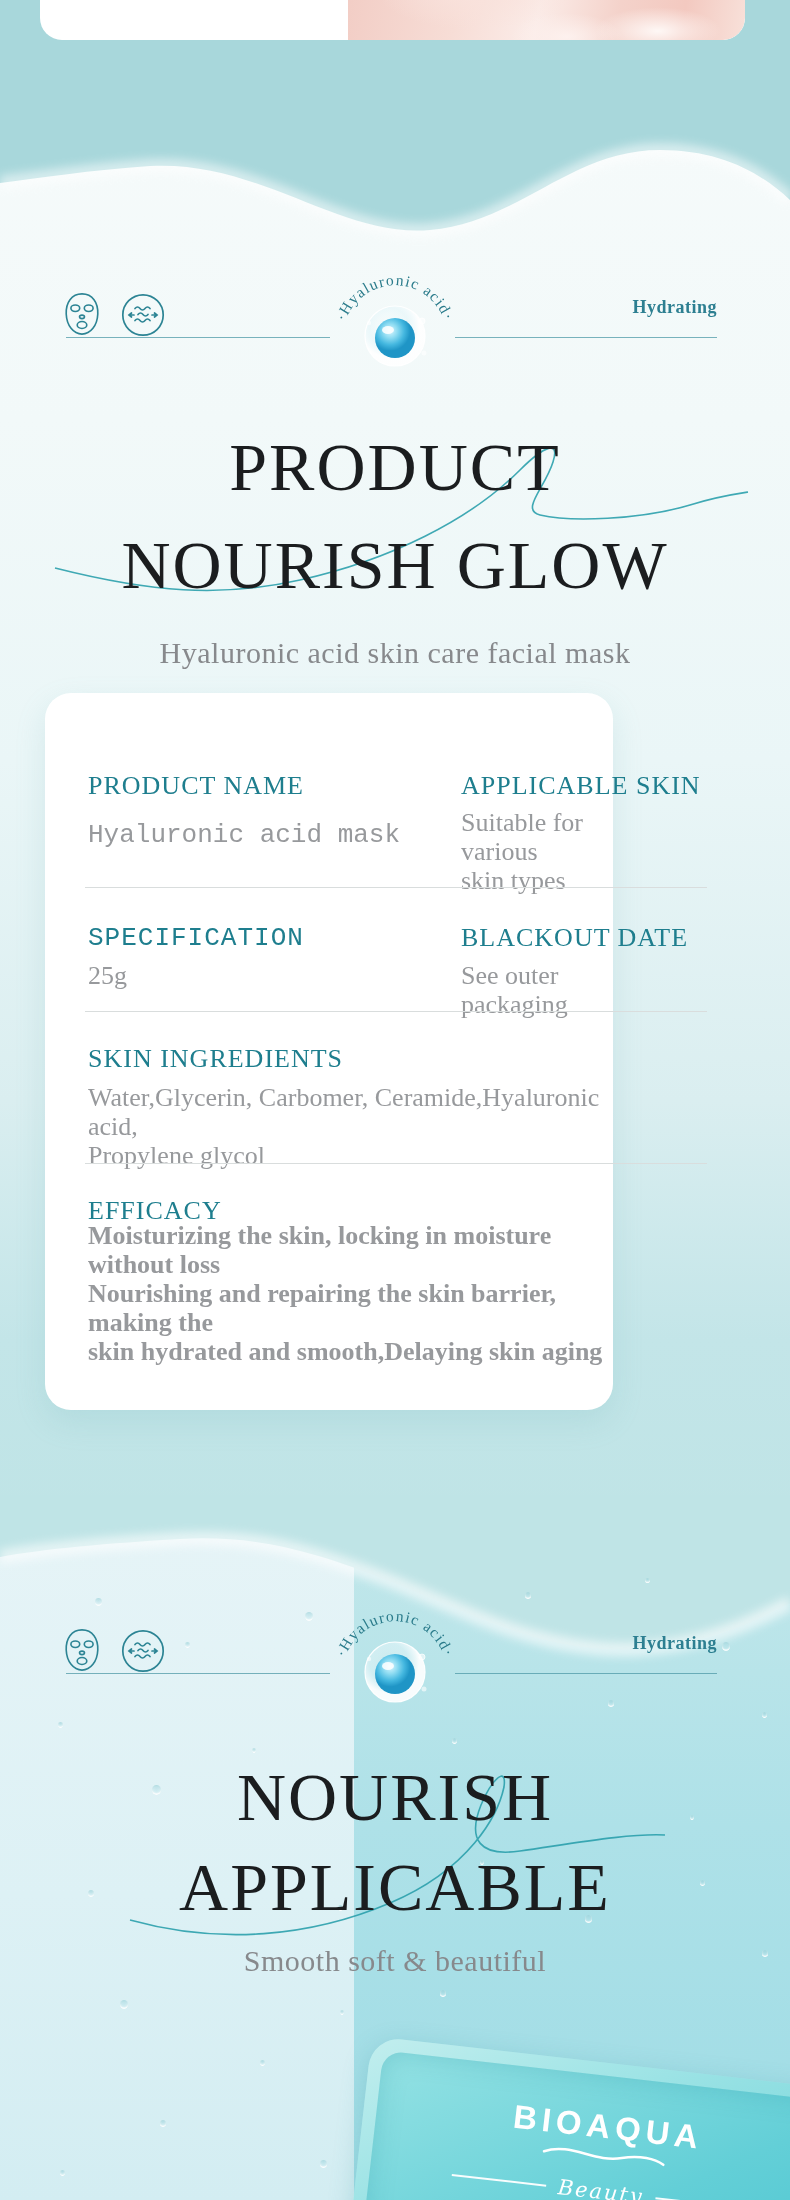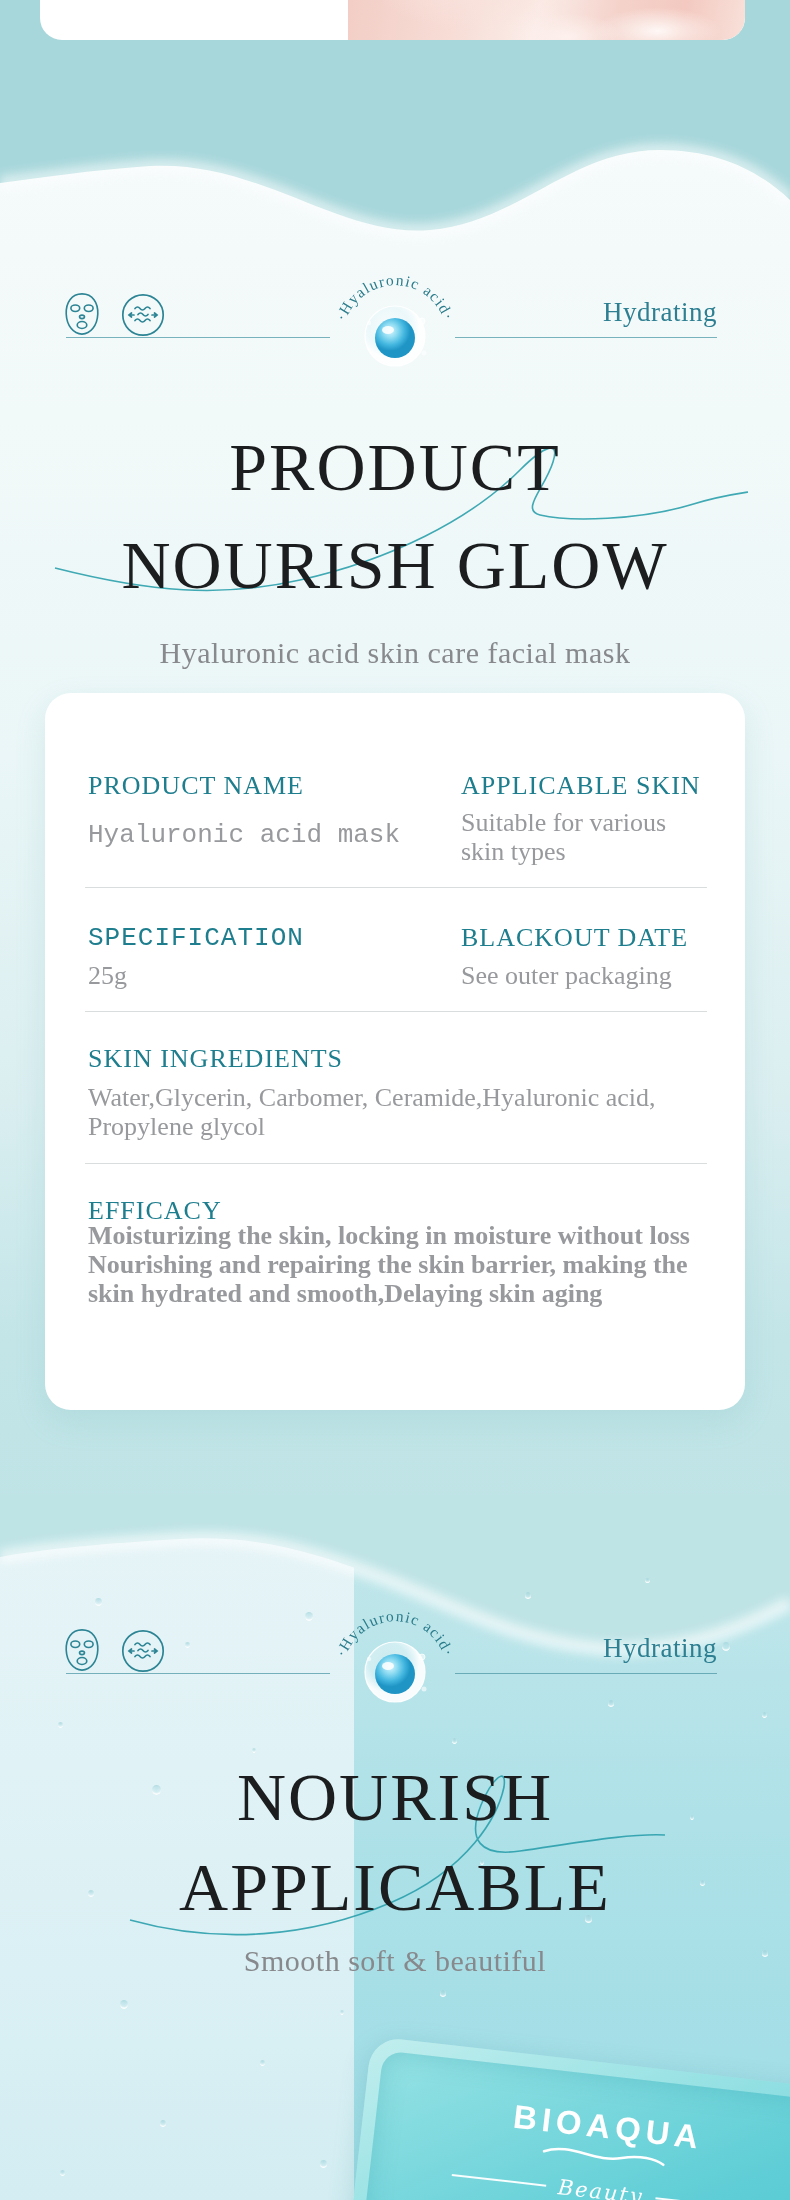--- a/index.html
+++ b/index.html
@@ -16,32 +16,32 @@
     border-radius:0 0 22px 22px;overflow:hidden;}
   .top-photo{position:absolute;right:0;top:0;width:397px;height:60px;border-radius:0 0 22px 0;
     background:
       radial-gradient(90px 34px at 78% 85%,rgba(255,250,248,.95),rgba(255,250,248,0) 70%),
       radial-gradient(130px 50px at 32% 20%,#f9e2dc,rgba(249,226,220,0) 75%),
       radial-gradient(70px 30px at 55% 95%,#fdf1ee,rgba(253,241,238,0) 80%),
       linear-gradient(100deg,#f2cdc5 0%,#f7ddd6 28%,#fbece8 48%,#f4d2ca 68%,#f3c9c0 84%,#f8e1da 100%);}
 
   
   .rule{height:1px;background:#4f9aa7;opacity:.75;}
-  .hydrating{width:162px;text-align:right;font-size:27px;color:#2d7f91;letter-spacing:.5px;}
+  .hydrating{width:162px;text-align:right;font-size:18px;color:#2d7f91;letter-spacing:.5px;font-weight:bold;}
   .icon-teal{stroke:#2c8494;fill:none;stroke-width:1.7;stroke-linecap:round;}
   .arc-text{font-size:15.5px;letter-spacing:1.3px;fill:#2a7b8b;font-family:"Liberation Serif",serif;}
 
   
   .h-title{width:790px;text-align:center;color:#1b1d1f;font-size:68px;line-height:98px;
     letter-spacing:2px;font-weight:400;}
   .h-sub{width:790px;text-align:center;color:#87898c;font-size:30px;letter-spacing:.5px;}
   .swoosh{pointer-events:none;}
 
   
-  .info-card{left:45px;top:693px;width:700px;height:717px;background:#ffffff;border-radius:26px;
+  .info-card{left:45px;top:693px;width:568px;height:717px;background:#ffffff;border-radius:26px;
     box-shadow:0 12px 30px rgba(110,175,185,.18);}
   .field-label{position:absolute;font-size:26px;color:#1e7e8e;letter-spacing:1px;white-space:nowrap;}
   .field-value{position:absolute;font-size:26px;line-height:29px;color:#97999c;white-space:pre-line;}
   .divider{position:absolute;left:40px;width:622px;height:1px;background:#d9dddd;}
 
   
   .panel-left{left:0;top:1520px;width:354px;height:680px;
     background:linear-gradient(180deg,#e6f4f7 0%,#ddf1f5 55%,#d3edf2 100%);}
   .panel-right{left:354px;top:1520px;width:436px;height:680px;
     background:linear-gradient(180deg,#c2e7ea 0%,#aee1e8 45%,#9edce5 100%);}

